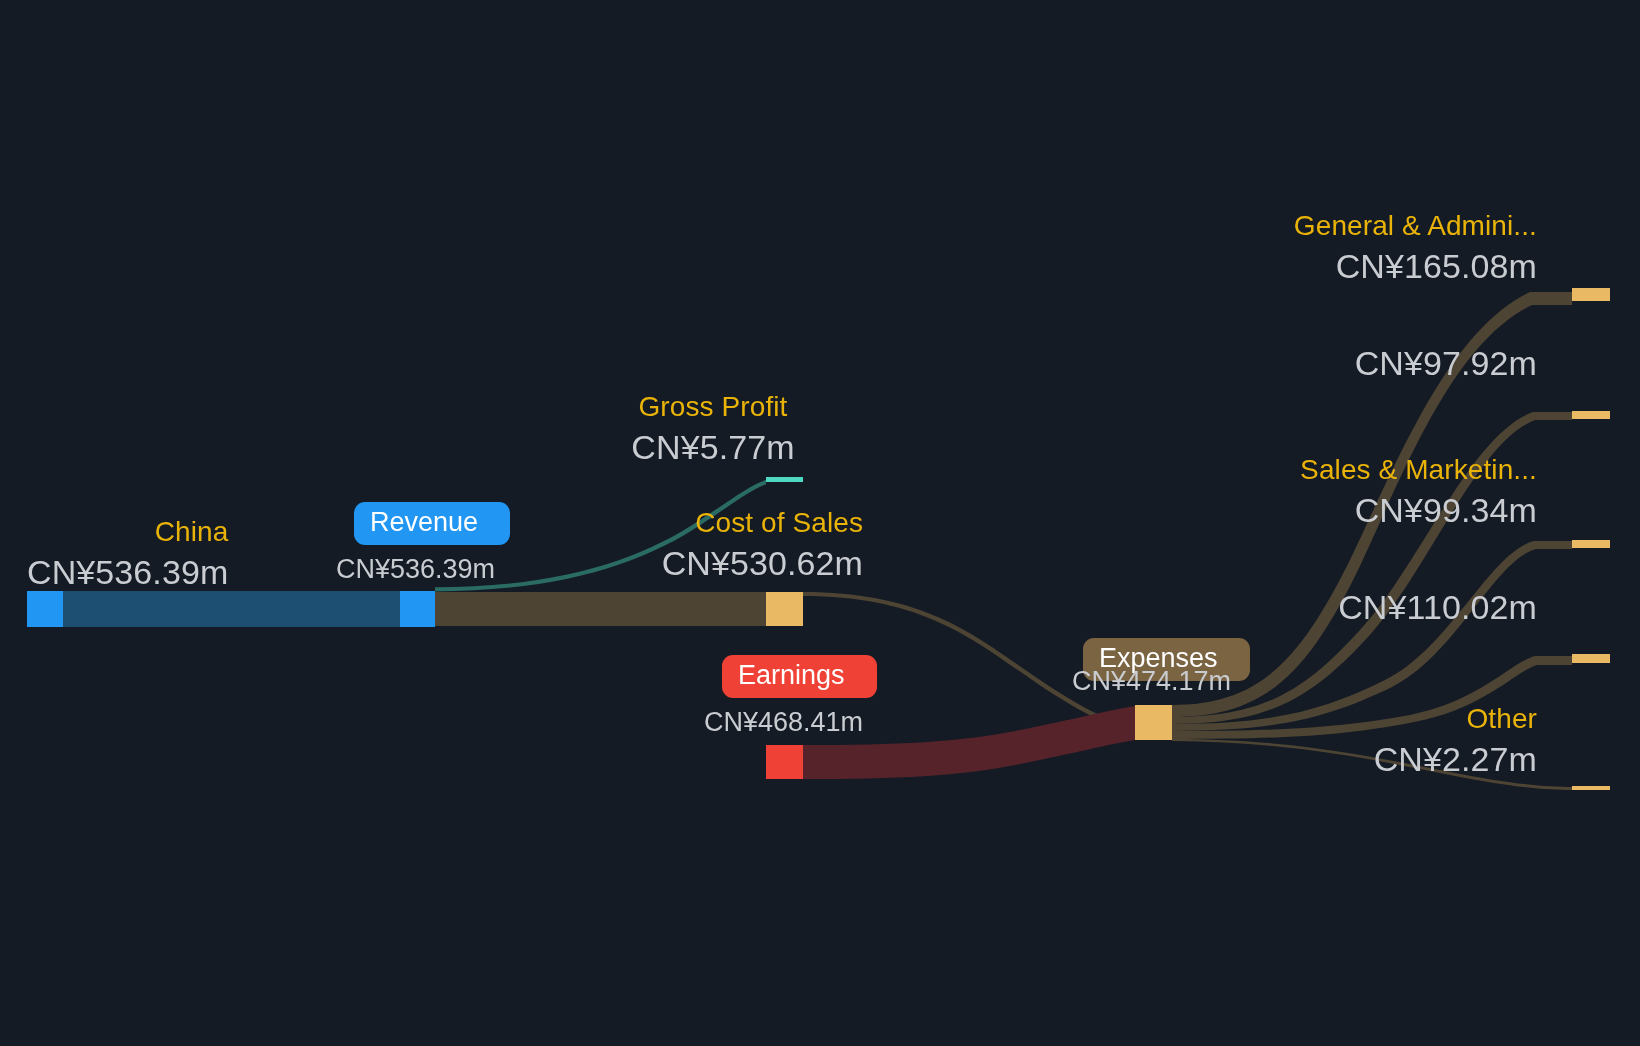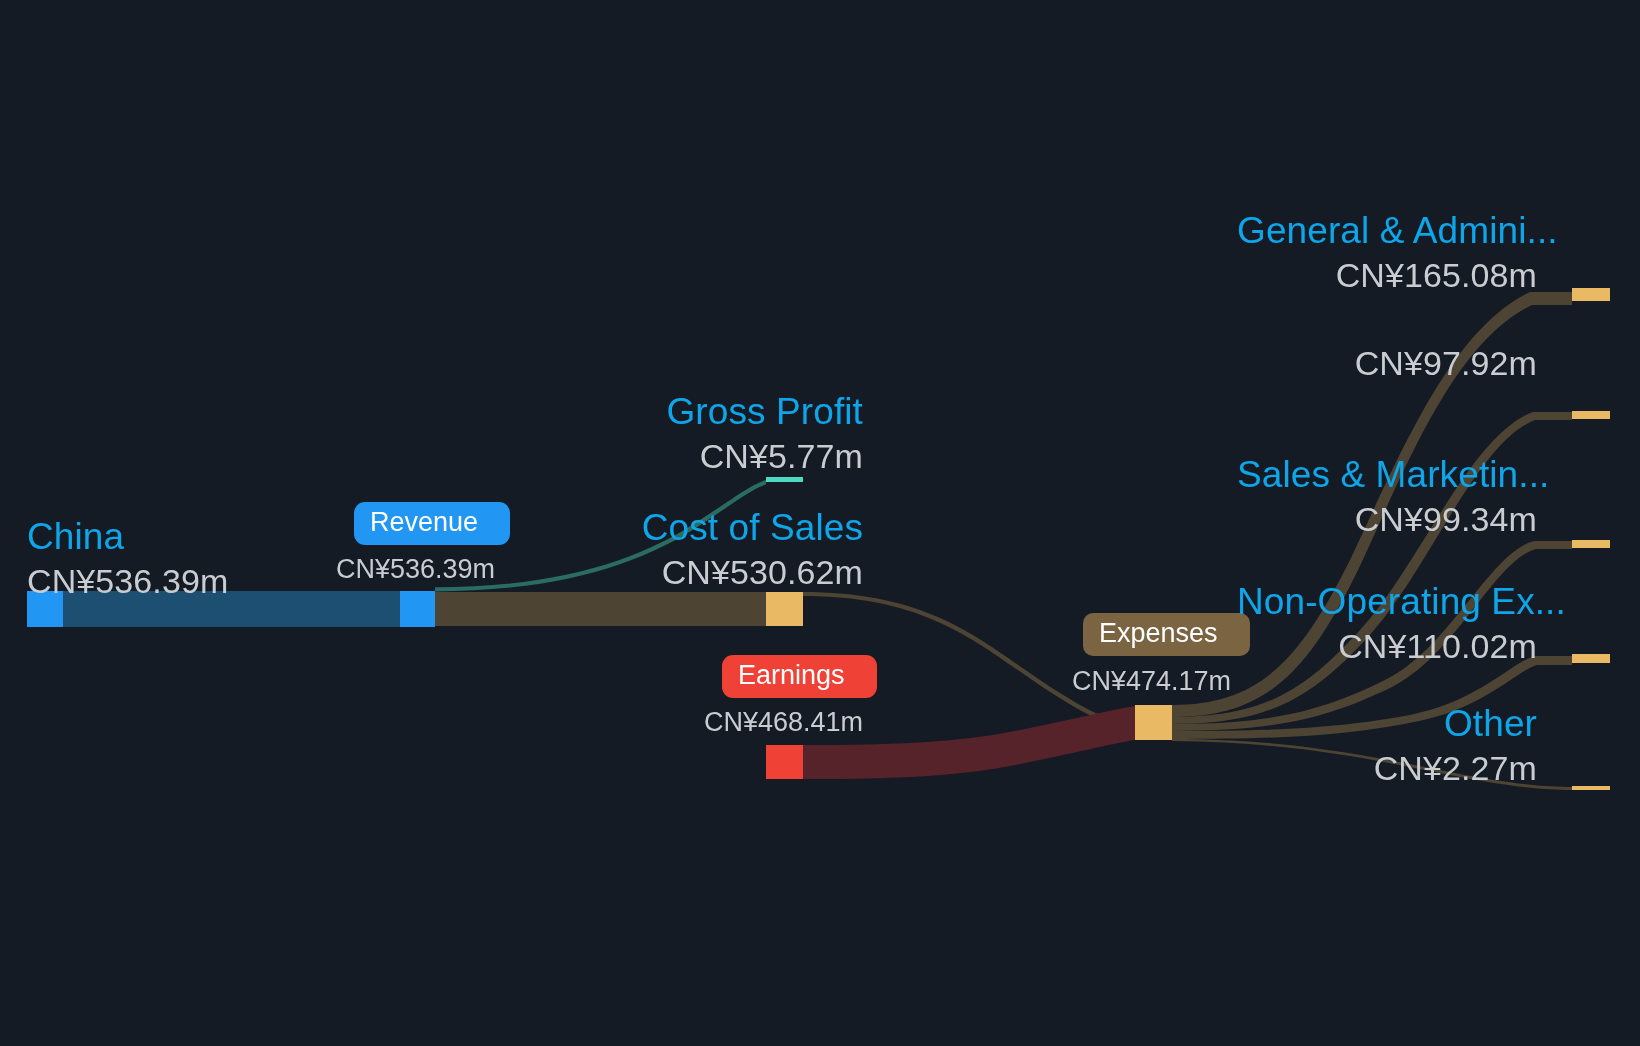--- a/index.html
+++ b/index.html
@@ -20,25 +20,26 @@
     position: absolute;
     left: 0;
     top: 0;
     width: 1640px;
     height: 1046px;
   }
   .lbl {
     position: absolute;
     white-space: nowrap;
     line-height: 1.06;
+    text-align: right;
   }
   .lbl .name {
     display: block;
-    color: #0ea5e9;
-    font-size: 37px;
+    color: #eab308;
+    font-size: 28px;
     font-weight: 400;
     letter-spacing: .1px;
   }
   .lbl .val {
     display: block;
     color: #c9ccd1;
     font-size: 34px;
     font-weight: 400;
     letter-spacing: .1px;
     margin-top: 7px;
@@ -133,52 +134,51 @@
   </svg>
 
   <div class="lbl" style="left:27px; top:517px;">
     <span class="name">China</span>
     <span class="val">CN¥536.39m</span>
   </div>
 
   <div class="pill blue" style="left:354px; top:502px;">Revenue</div>
   <div class="valonly right-align" style="left:195px; top:556px; width:300px;">CN¥536.39m</div>
 
-  <div class="lbl right-align" style="left:563px; top:392px; width:300px;">
+  <div class="lbl right-align" style="left:563px; top:392px; width:300px;text-align:center;">
     <span class="name">Gross Profit</span>
     <span class="val">CN¥5.77m</span>
   </div>
 
   <div class="lbl right-align" style="left:563px; top:508px; width:300px;text-align:right;">
     <span class="name">Cost of Sales</span>
     <span class="val">CN¥530.62m</span>
   </div>
 
   <div class="pill red" style="left:722px; top:655px;">Earnings</div>
   <div class="valonly right-align" style="left:563px; top:709px; width:300px;">CN¥468.41m</div>
 
-  <div class="pill brown" style="left:1083px; top:613px;border-radius:10px;">Expenses</div>
+  <div class="pill brown" style="left:1083px; top:638px;">Expenses</div>
   <div class="valonly right-align" style="left:931px; top:668px; width:300px;">CN¥474.17m</div>
 
   <div class="lbl right-align" style="left:1237px; top:211px; width:300px;">
     <span class="name">General &amp; Admini...</span>
     <span class="val">CN¥165.08m</span>
   </div>
 
   <div class="lbl right-align" style="left:1237px; top:338px; width:300px;">
     <span class="val">CN¥97.92m</span>
   </div>
 
   <div class="lbl right-align" style="left:1237px; top:455px; width:300px;">
     <span class="name">Sales &amp; Marketin...</span>
     <span class="val">CN¥99.34m</span>
   </div>
 
   <div class="lbl right-align" style="left:1237px; top:582px; width:300px;">
-    <span class="name">Non-Operating Ex...</span>
     <span class="val">CN¥110.02m</span>
   </div>
 
   <div class="lbl right-align" style="left:1237px; top:704px; width:300px;">
     <span class="name">Other</span>
     <span class="val">CN¥2.27m</span>
   </div>
 
 </div>
 

